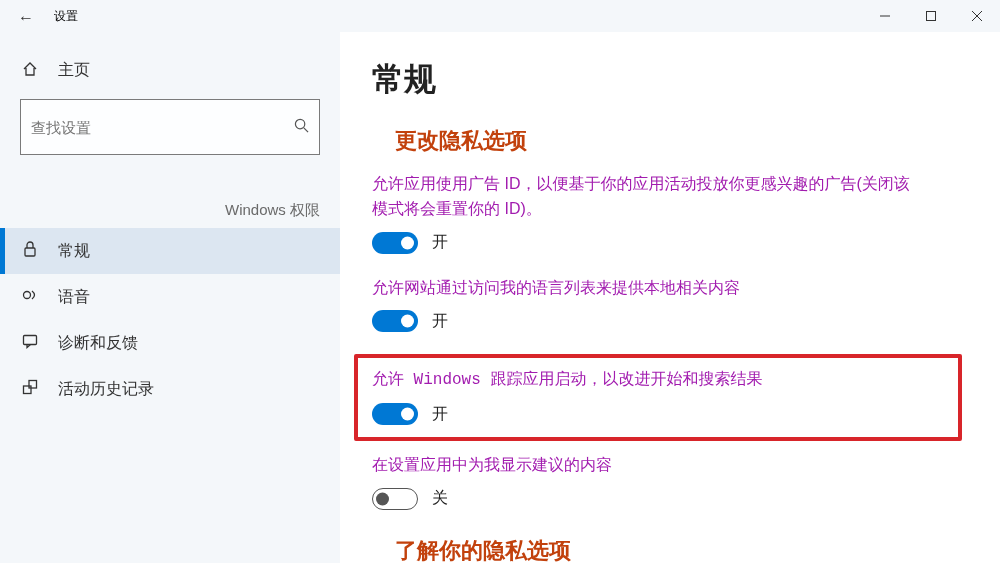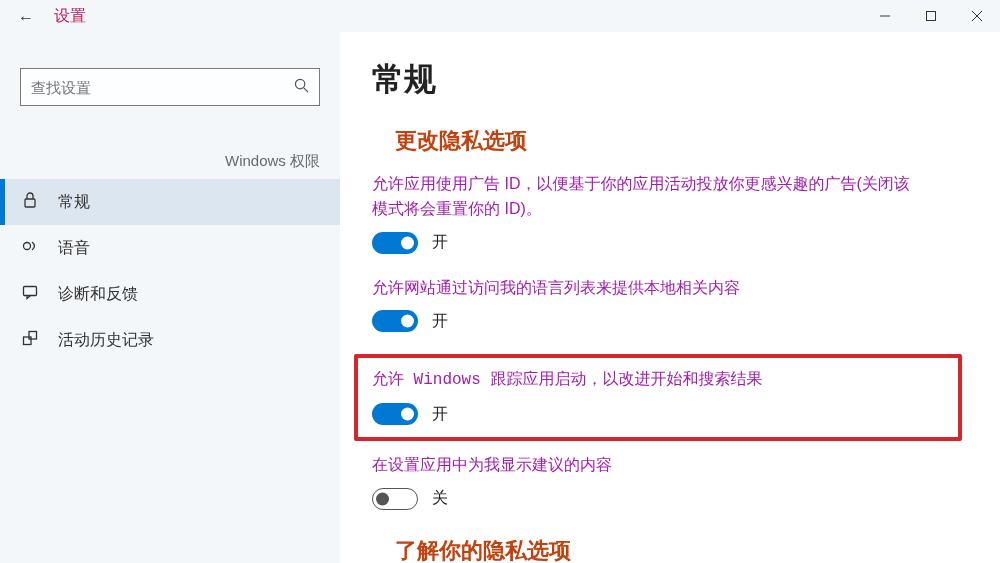--- a/index.html
+++ b/index.html
@@ -28,22 +28,22 @@
       align-items: center;
       padding-left: 18px;
     }
     .back-arrow {
       font-size: 16px;
       color: #333;
       cursor: pointer;
       margin-right: 20px;
     }
     .app-title {
-      font-size: 16px;
-      color: #be185d;
+      font-size: 12px;
+      color: #000000;
     }
     .window-controls {
       display: flex;
       height: 100%;
     }
     .win-ctrl {
       width: 46px;
       height: 32px;
       display: flex;
       align-items: center;
@@ -75,23 +75,23 @@
       text-align: center;
       font-size: 16px;
       margin-right: 18px;
       color: #333;
     }
     .home-row .label {
       font-size: 16px;
       color: #333;
     }
     .search-box {
-      margin: 16px 20px 18px 20px;
+      margin: 4px 20px 18px 20px;
       border: 1px solid #7a7a7a;
-      height: 38px;
+      height: 56px;
       display: flex;
       align-items: center;
       background: #fdfeff;
     }
     .search-box input {
       flex: 1;
       border: none;
       outline: none;
       padding: 0 10px;
       font-size: 15px;
@@ -255,20 +255,28 @@
         <svg width="10" height="10" viewBox="0 0 10 10">
             <line x1="0" y1="0" x2="10" y2="10" stroke="#333" stroke-width="1"></line>
             <line x1="10" y1="0" x2="0" y2="10" stroke="#333" stroke-width="1"></line>
           </svg>
       </div>
     </div>
   </div>
 
   <div class="content">
     <div class="sidebar">
+      <div class="home-row">
+        <span class="icon">
+          <svg width="16" height="16" viewBox="0 0 16 16">
+              <path d="M2 8 L8 2 L14 8 M4 7 V14 H12 V7" fill="none" stroke="#333" stroke-width="1.3"></path>
+            </svg>
+        </span>
+        <span class="label">主页</span>
+      </div>
 
       <div class="search-box">
         <input type="text" placeholder="查找设置" style="">
         <span class="search-icon">
           <svg width="15" height="15" viewBox="0 0 16 16">
               <circle cx="6.5" cy="6.5" r="5" fill="none" stroke="#555" stroke-width="1.3"></circle>
               <line x1="10.5" y1="10.5" x2="15" y2="15" stroke="#555" stroke-width="1.3"></line>
             </svg>
         </span>
       </div>

